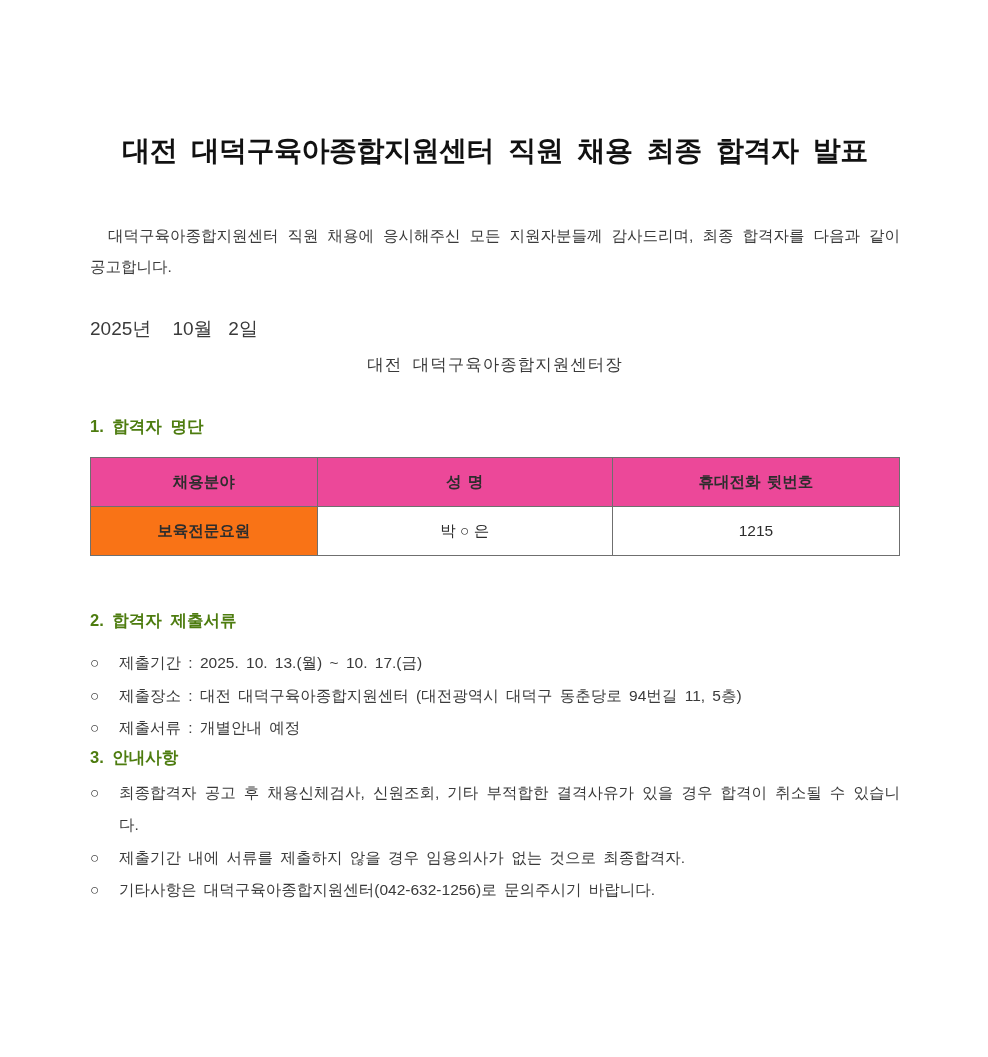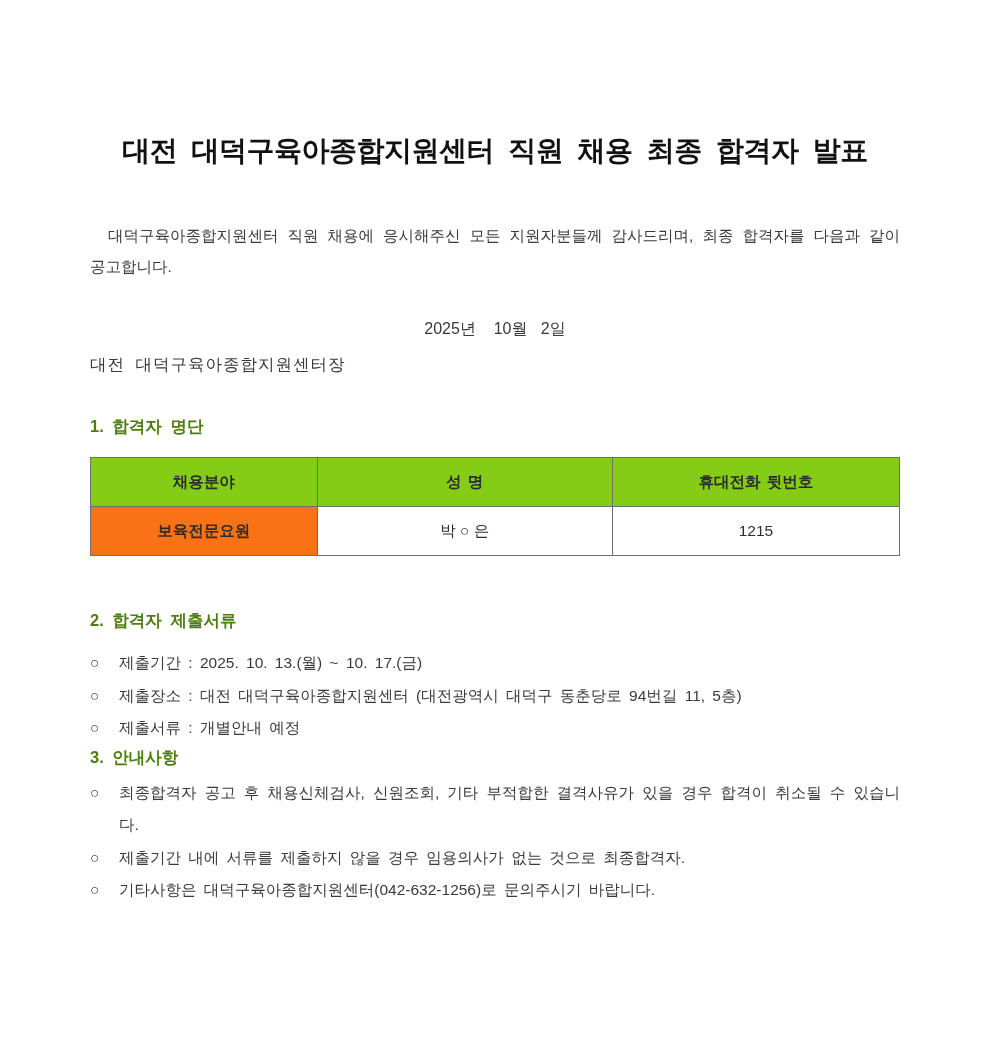--- a/index.html
+++ b/index.html
@@ -34,29 +34,29 @@
     margin: 48px 0 0 0;
     font-size: 15.5px;
     line-height: 31px;
     text-align: justify;
     text-indent: 18px;
     word-spacing: 3px;
     color: #3a3a3a;
   }
   .date-line {
     margin: 36px 0 0 0;
-    text-align: center;
-    font-size: 16px;
+    text-align: left;
+    font-size: 19px;
     line-height: 22px;
     white-space: pre;
     color: #3a3a3a;
   }
   .sign-line {
     margin: 12px 0 0 0;
-    text-align: left;
+    text-align: center;
     font-size: 16.5px;
     line-height: 24px;
     word-spacing: 5px;
     letter-spacing: 1px;
     color: #3a3a3a;
   }
   .sec-heading {
     margin: 0;
     font-size: 16.5px;
     line-height: 24px;
@@ -77,21 +77,21 @@
   .result-table th, .result-table td {
     border: 1px solid #6f6f6f;
     height: 48px;
     text-align: center;
     vertical-align: middle;
     font-size: 15.5px;
     padding: 0;
     color: #2d2d2d;
   }
   .result-table th {
-    background: #84cc16;
+    background: #ec4899;
     font-weight: 600;
     word-spacing: 2px;
   }
   .result-table td.shaded {
     background: #f97316;
     font-weight: 600;
   }
   .col-field { width: 28%; }
   .col-name  { width: 36.5%; }
   .col-phone { width: 35.5%; }

